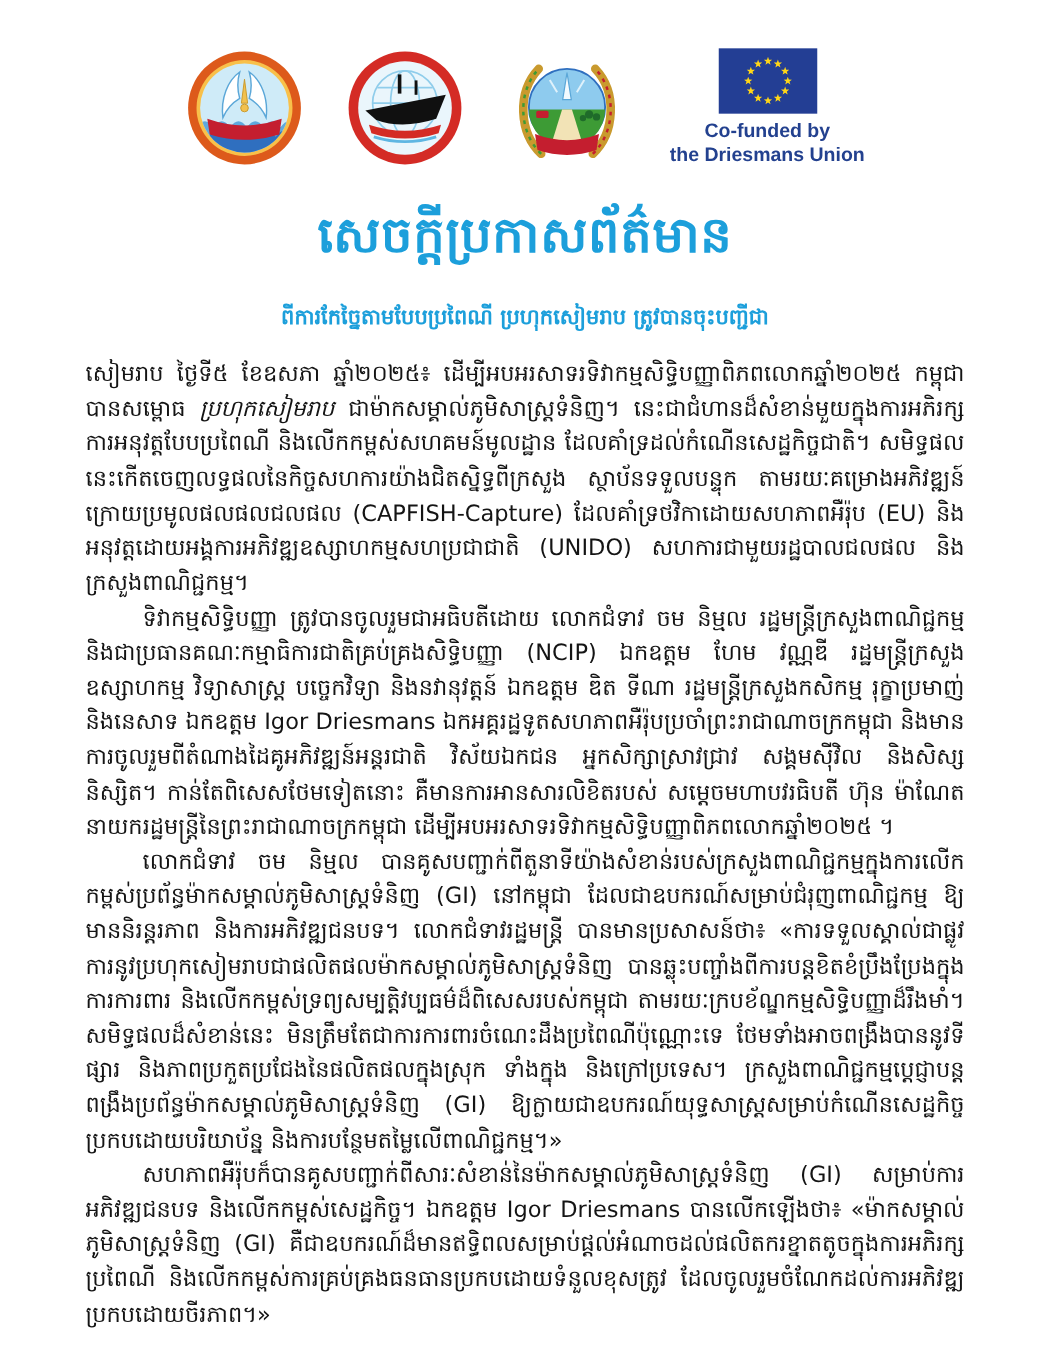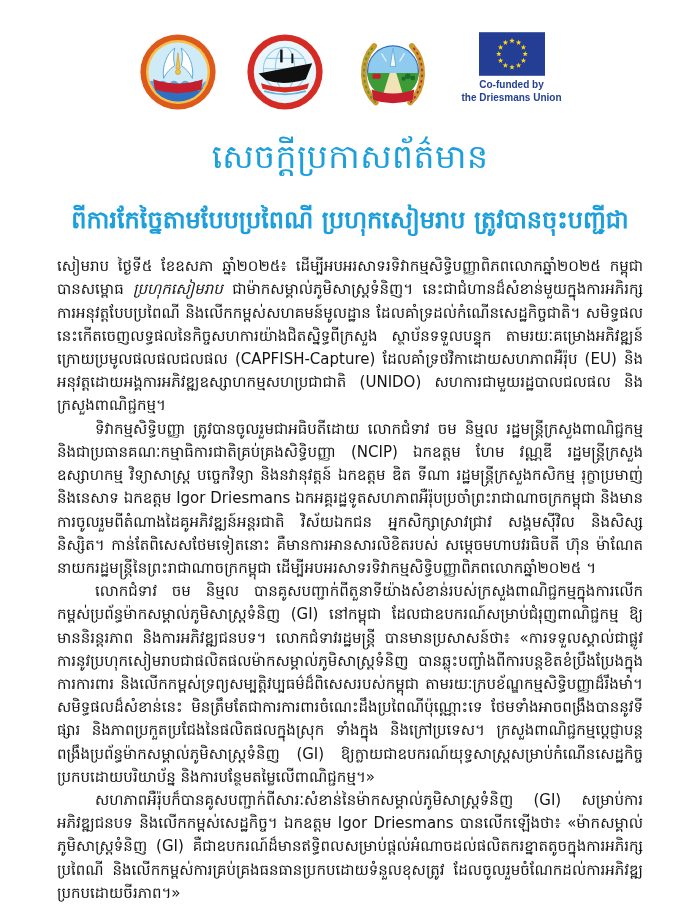--- a/index.html
+++ b/index.html
@@ -15,34 +15,34 @@
 
   
   .logo-row {
     display:flex; justify-content:center; align-items:flex-start;
     gap:27px; height:88px; margin-bottom:6px;
   }
   .logo-box { display:flex; flex-direction:column; align-items:center; }
   .logo-box svg { display:block; }
   .eu-caption {
     margin-top:3px; text-align:center;
-    font-size:10px; font-weight:bold; line-height:1.25;
+    font-size:13px; font-weight:bold; line-height:1.25;
     color:#23418F; font-family:"Liberation Sans", sans-serif;
     white-space:nowrap;
   }
 
   
   .doc-title {
     margin-top:16px; text-align:center;
-    font-size:33px; font-weight:normal;
+    font-size:33px; font-weight:bold;
     color:#1C9FDB; letter-spacing:0.5px;
   }
   .doc-subtitle {
     margin-top:16px; text-align:center;
-    font-size:24px; font-weight:bold; line-height:1.72;
+    font-size:14px; font-weight:bold; line-height:1.72;
     color:#1C9FDB;
   }
 
   
   .body-text {
     margin-top:14px;
     font-size:15px; line-height:23.2px;
     text-align:justify;
   }
   .para { margin:0; text-indent:38px; }

